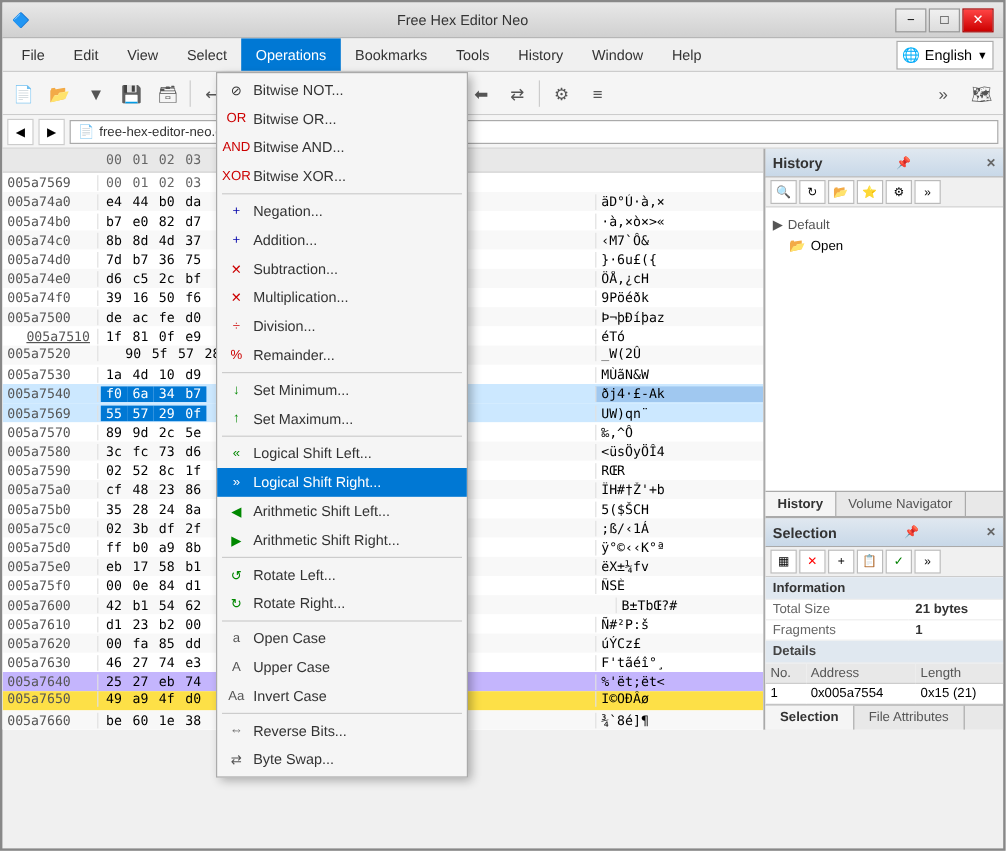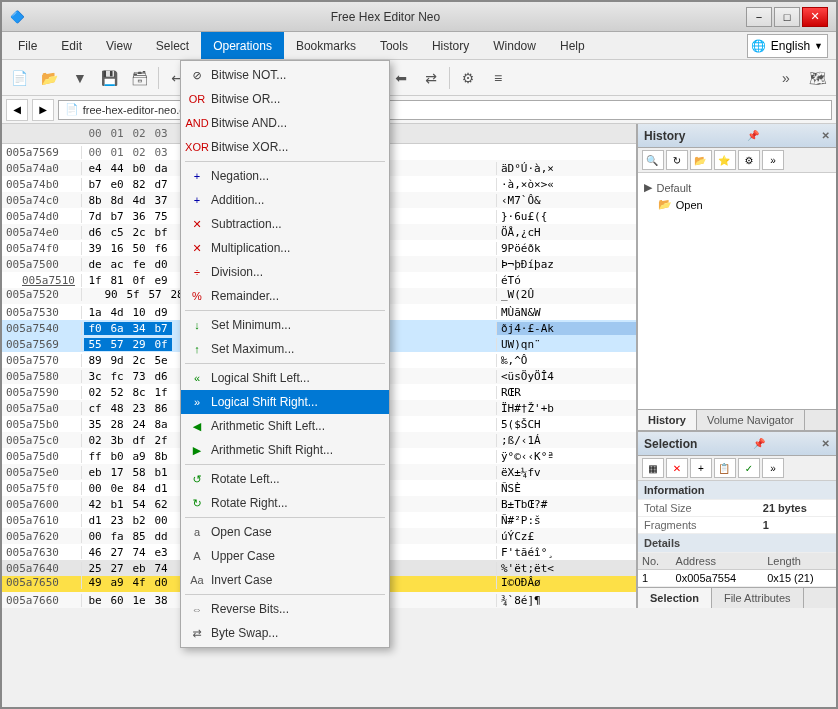--- a/index.html
+++ b/index.html
@@ -710,21 +710,21 @@
               <span style="width:22px;text-align:center;">42</span>
               <span style="width:22px;text-align:center;">b1</span>
               <span style="width:22px;text-align:center;">54</span>
               <span style="width:22px;text-align:center;">62</span>
               <span style="width:8px;"></span>
               <span style="width:22px;text-align:center;">10</span>
               <span style="width:22px;text-align:center;">8c</span>
               <span style="width:22px;text-align:center;">3f</span>
               <span style="width:22px;text-align:center;">23</span>
             </div>
-            <div style="width:140px;padding:0 4px;border-left:1px solid #e0e0e0;white-space:pre;overflow:hidden;">B±TbŒ?#</div>
+            <div style="width:123px;padding:0 4px;border-left:1px solid #e0e0e0;white-space:pre;overflow:hidden;">B±TbŒ?#</div>
           </div>
 
           <div class="hex-row" style="display:flex; height:16px; align-items:center; background:#fff;">
             <div style="width:80px;padding:0 4px;color:#555;border-right:1px solid #e0e0e0;">005a7610</div>
             <div style="flex:1;padding:0 2px;display:flex;">
               <span style="width:22px;text-align:center;">d1</span>
               <span style="width:22px;text-align:center;">23</span>
               <span style="width:22px;text-align:center;">b2</span>
               <span style="width:22px;text-align:center;">00</span>
               <span style="width:8px;"></span>
@@ -761,21 +761,21 @@
               <span style="width:22px;text-align:center;">e3</span>
               <span style="width:8px;"></span>
               <span style="width:22px;text-align:center;">e9</span>
               <span style="width:22px;text-align:center;">ee</span>
               <span style="width:22px;text-align:center;">b0</span>
               <span style="width:22px;text-align:center;">b8</span>
             </div>
             <div style="width:140px;padding:0 4px;border-left:1px solid #e0e0e0;white-space:pre;overflow:hidden;">F'tãéî°¸</div>
           </div>
 
-          <div class="hex-row" style="display:flex; height:16px; align-items:center; background:#e5e5e5;">
+          <div class="hex-row" style="display:flex; height:16px; align-items:center; background:#c4b5fd;">
             <div style="width:80px;padding:0 4px;color:#555;border-right:1px solid #e0e0e0;">005a7640</div>
             <div style="flex:1;padding:0 2px;display:flex;">
               <span style="width:22px;text-align:center;">25</span>
               <span style="width:22px;text-align:center;">27</span>
               <span style="width:22px;text-align:center;">eb</span>
               <span style="width:22px;text-align:center;">74</span>
               <span style="width:8px;"></span>
               <span style="width:22px;text-align:center;">3b</span>
               <span style="width:22px;text-align:center;">eb</span>
               <span style="width:22px;text-align:center;">74</span>

